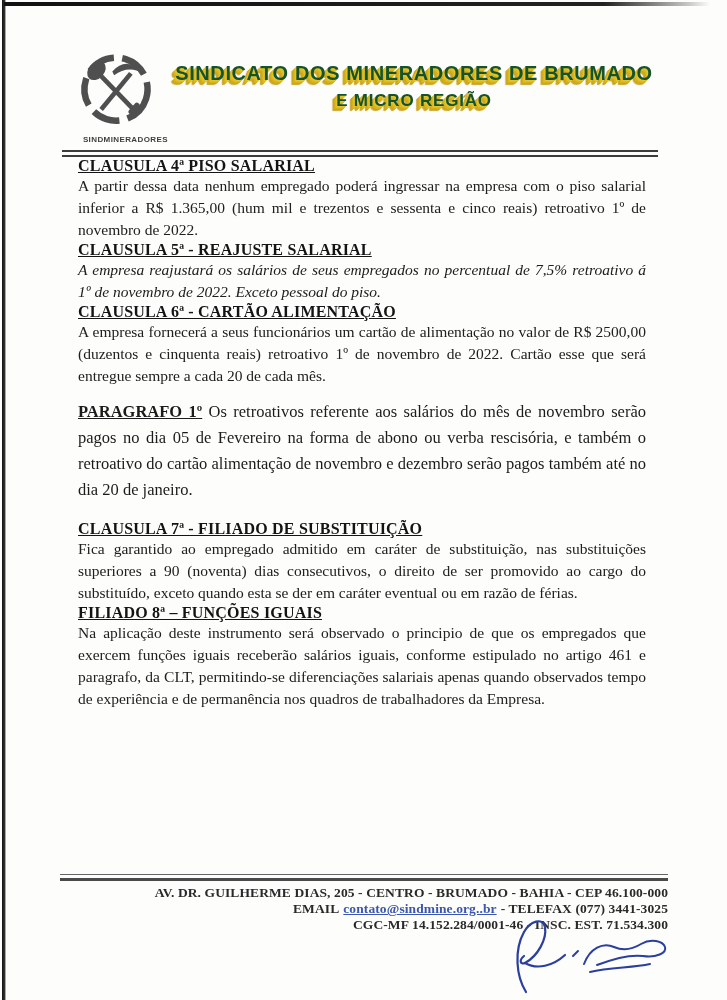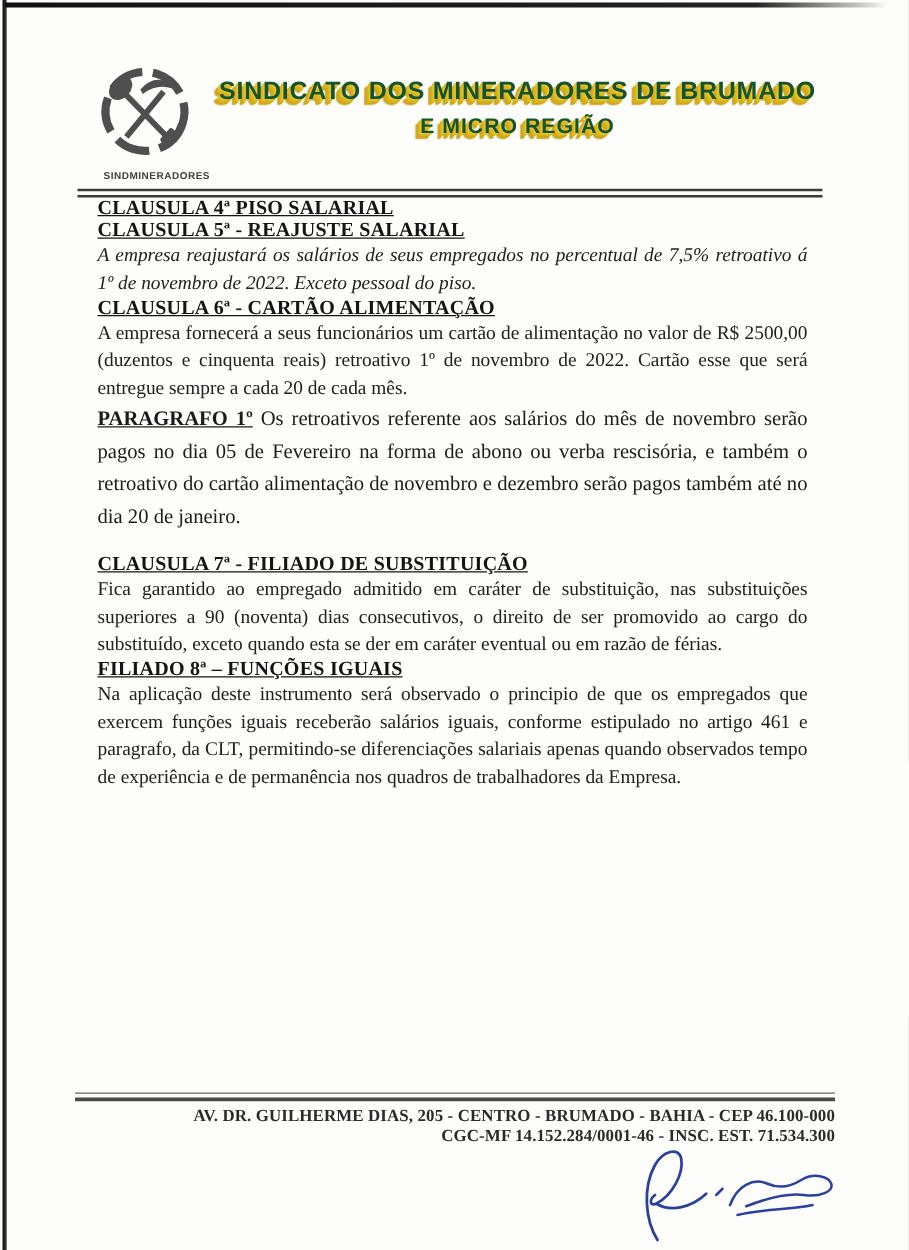--- a/index.html
+++ b/index.html
@@ -42,21 +42,21 @@
   h2.clause{font-size:16px;font-weight:bold;text-decoration:underline;
     letter-spacing:.2px;margin:0;color:#141414;}
   p.clause-text{font-size:15.5px;line-height:22px;text-align:justify;
     margin:0;color:#202020;}
   .h4{margin-top:17px;}
   .p4{margin-top:13px;}
   .h5{margin-top:16px;}
   .p5{margin-top:1px;font-style:italic;}
   .h6{margin-top:14px;}
   .p6{margin-top:2px;}
-  .paragrafo{margin-top:0;font-size:16.5px;line-height:26px;text-align:justify;color:#1b1b1b;}
+  .paragrafo{margin-top:12px;font-size:16.5px;line-height:26px;text-align:justify;color:#1b1b1b;}
   .paragrafo-label{font-weight:bold;text-decoration:underline;}
   .h7{margin-top:22px;}
   .p7{margin-top:20px;}
   .h8{margin-top:16px;}
   .p8{margin-top:18px;}
 
   
   .footer{position:absolute;left:60px;top:874px;width:608px;}
   .footer-rule{height:3px;border-top:1px solid #666;border-bottom:3px solid #4a4a4a;}
   .footer-lines{margin-top:4px;text-align:right;font-weight:bold;
@@ -95,20 +95,21 @@
       <div class="titles">
         <div class="title-1">SINDICATO DOS MINERADORES DE BRUMADO</div>
         <div class="title-2">E MICRO REGIÃO</div>
       </div>
     </div>
 
     <div class="header-rule"></div>
 
     <div class="doc-body">
       <h2 class="clause h4">CLAUSULA 4ª  PISO SALARIAL</h2>
+      <p class="clause-text p4">A partir dessa data nenhum empregado poderá ingressar na empresa com o piso salarial inferior a R$ 1.365,00 (hum mil e trezentos e sessenta e cinco reais) retroativo 1º de novembro de 2022.</p>
 
       <h2 class="clause h5">CLAUSULA 5ª  -  REAJUSTE SALARIAL</h2>
       <p class="clause-text p5">A empresa reajustará os salários de seus empregados no percentual de 7,5% retroativo á 1º de novembro de 2022. Exceto pessoal do piso.</p>
 
       <h2 class="clause h6">CLAUSULA 6ª  -  CARTÃO ALIMENTAÇÃO</h2>
       <p class="clause-text p6"> A empresa fornecerá a seus funcionários um cartão de alimentação no valor de R$ 2500,00 (duzentos e cinquenta reais) retroativo 1º de novembro de 2022. Cartão esse que será entregue sempre a cada 20 de cada mês.</p>
 
       <p class="paragrafo"><span class="paragrafo-label">PARAGRAFO 1º</span><span> Os retroativos referente aos salários do mês de novembro serão pagos no dia 05 de Fevereiro na forma de abono ou verba rescisória, e também o retroativo do cartão alimentação de novembro e dezembro serão pagos também até no dia 20 de janeiro.</span></p>
 
       <h2 class="clause h7">CLAUSULA 7ª  -  FILIADO DE SUBSTITUIÇÃO</h2>
@@ -116,20 +117,21 @@
 
       <h2 class="clause h8">FILIADO 8ª – FUNÇÕES IGUAIS</h2>
       <p class="clause-text p8">Na aplicação deste instrumento será observado o principio de que os empregados que exercem funções iguais receberão salários iguais, conforme estipulado no artigo 461 e paragrafo, da CLT, permitindo-se diferenciações salariais apenas quando observados tempo de experiência e de permanência nos quadros de trabalhadores da Empresa.</p>
     </div>
   </div>
 
   <div class="footer">
     <div class="footer-rule"></div>
     <div class="footer-lines">
       <div>AV. DR. GUILHERME DIAS, 205 - CENTRO - BRUMADO - BAHIA - CEP 46.100-000</div>
+      <div><span>EMAIL</span><span class="foot-email-link">contato@sindmine.org..br</span><span>- TELEFAX (077) 3441-3025</span></div>
       <div>CGC-MF 14.152.284/0001-46 - INSC. EST. 71.534.300</div>
     </div>
   </div>
 
   <div class="signatures">
     <svg class="sig1" width="58" height="84" viewBox="0 0 58 84">
       <g fill="none" stroke="#2b3f9e" stroke-width="2.2" stroke-linecap="round">
         <path d="M14,80 C4,64 2,38 12,20 C18,9 31,5 33,15 C35,27 26,44 13,51 C8,53 7,48 12,44"></path>
         <path d="M13,51 C25,58 41,54 53,43"></path>
       </g>

